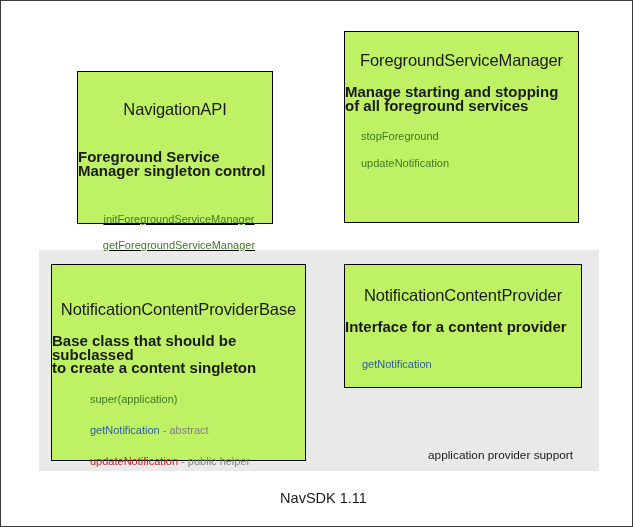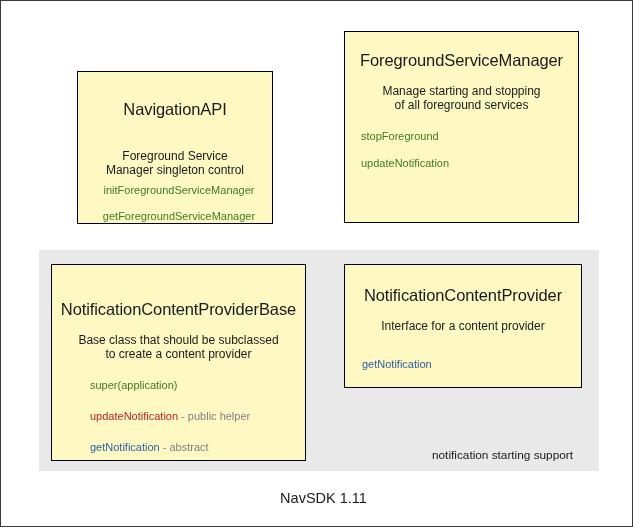--- a/index.html
+++ b/index.html
@@ -18,37 +18,37 @@
     height: 527px;
     background: #ffffff;
     box-sizing: border-box;
     border: 1px solid #3a3a3a;
     overflow: hidden;
   }
 
   
   .class-box {
     position: absolute;
-    background: #fef9c3;
+    background: #bef264;
     border: 1.6px solid #000000;
     box-sizing: border-box;
   }
   .class-title {
     text-align: center;
     color: #1a1a1a;
     font-size: 16.5px;
     font-weight: 400;
     letter-spacing: -0.1px;
     white-space: nowrap;
   }
   .class-desc {
-    text-align: center;
+    text-align: left;
     color: #1a1a1a;
-    font-size: 12px;
-    font-weight: 400;
+    font-size: 15px;
+    font-weight: 700;
     line-height: 13.5px;
   }
   .member-list {
     margin-top: 14px;
   }
   .member-row {
     font-size: 11px;
     line-height: 13px;
     white-space: nowrap;
   }
@@ -56,21 +56,21 @@
   .m-red    { color: #c0222b; }
   .m-blue   { color: #2d5fa4; }
   .m-note   { color: #808080; }
 
   
   #box-navigation-api {
     left: 76px;  top: 70px;  width: 196px; height: 153px;
   }
   #box-navigation-api .class-title { margin-top: 28px; }
   #box-navigation-api .class-desc  { margin-top: 31px; }
-  #box-navigation-api .member-list { margin-top: 7px; padding-left: 8px; }
+  #box-navigation-api .member-list { margin-top: 36px; padding-left: 8px; text-decoration: underline; }
   #box-navigation-api .member-row  { text-align: center; margin-bottom: 13px; }
 
   #box-foreground-service-manager {
     left: 343px; top: 30px; width: 235px; height: 192px;
   }
   #box-foreground-service-manager .class-title { margin-top: 19px; }
   #box-foreground-service-manager .class-desc  { margin-top: 15px; }
   #box-foreground-service-manager .member-list { margin-top: 18px; padding-left: 16px; }
   #box-foreground-service-manager .member-row  { margin-bottom: 14px; }
 
@@ -116,21 +116,21 @@
     font-size: 14.5px;
     color: #1a1a1a;
   }
 </style>
 </head>
 <body>
 
 <div id="diagram-root">
 
   <div id="group-panel">
-    <div id="group-panel-label">notification starting support</div>
+    <div id="group-panel-label">application provider support</div>
   </div>
 
   <div class="class-box" id="box-navigation-api">
     <div class="class-title">NavigationAPI</div>
     <div class="class-desc">
       <div>Foreground Service</div>
       <div>Manager singleton control</div>
     </div>
     <div class="member-list">
       <div class="member-row">
@@ -155,31 +155,31 @@
       <div class="member-row">
         <span class="m-green">updateNotification</span><span class="m-note"></span>
       </div>
     </div>
   </div>
 
   <div class="class-box" id="box-ncp-base">
     <div class="class-title">NotificationContentProviderBase</div>
     <div class="class-desc">
       <div>Base class that should be subclassed</div>
-      <div>to create a content provider</div>
+      <div>to create a content singleton</div>
     </div>
     <div class="member-list">
       <div class="member-row">
         <span class="m-green">super(application)</span><span class="m-note"></span>
       </div>
       <div class="member-row">
-        <span class="m-red">updateNotification</span><span class="m-note"> - public helper</span>
+        <span class="m-blue">getNotification</span><span class="m-note"> - abstract</span>
       </div>
       <div class="member-row">
-        <span class="m-blue">getNotification</span><span class="m-note"> - abstract</span>
+        <span class="m-red">updateNotification</span><span class="m-note"> - public helper</span>
       </div>
     </div>
   </div>
 
   <div class="class-box" id="box-ncp">
     <div class="class-title">NotificationContentProvider</div>
     <div class="class-desc">
       <div>Interface for a content provider</div>
     </div>
     <div class="member-list">

